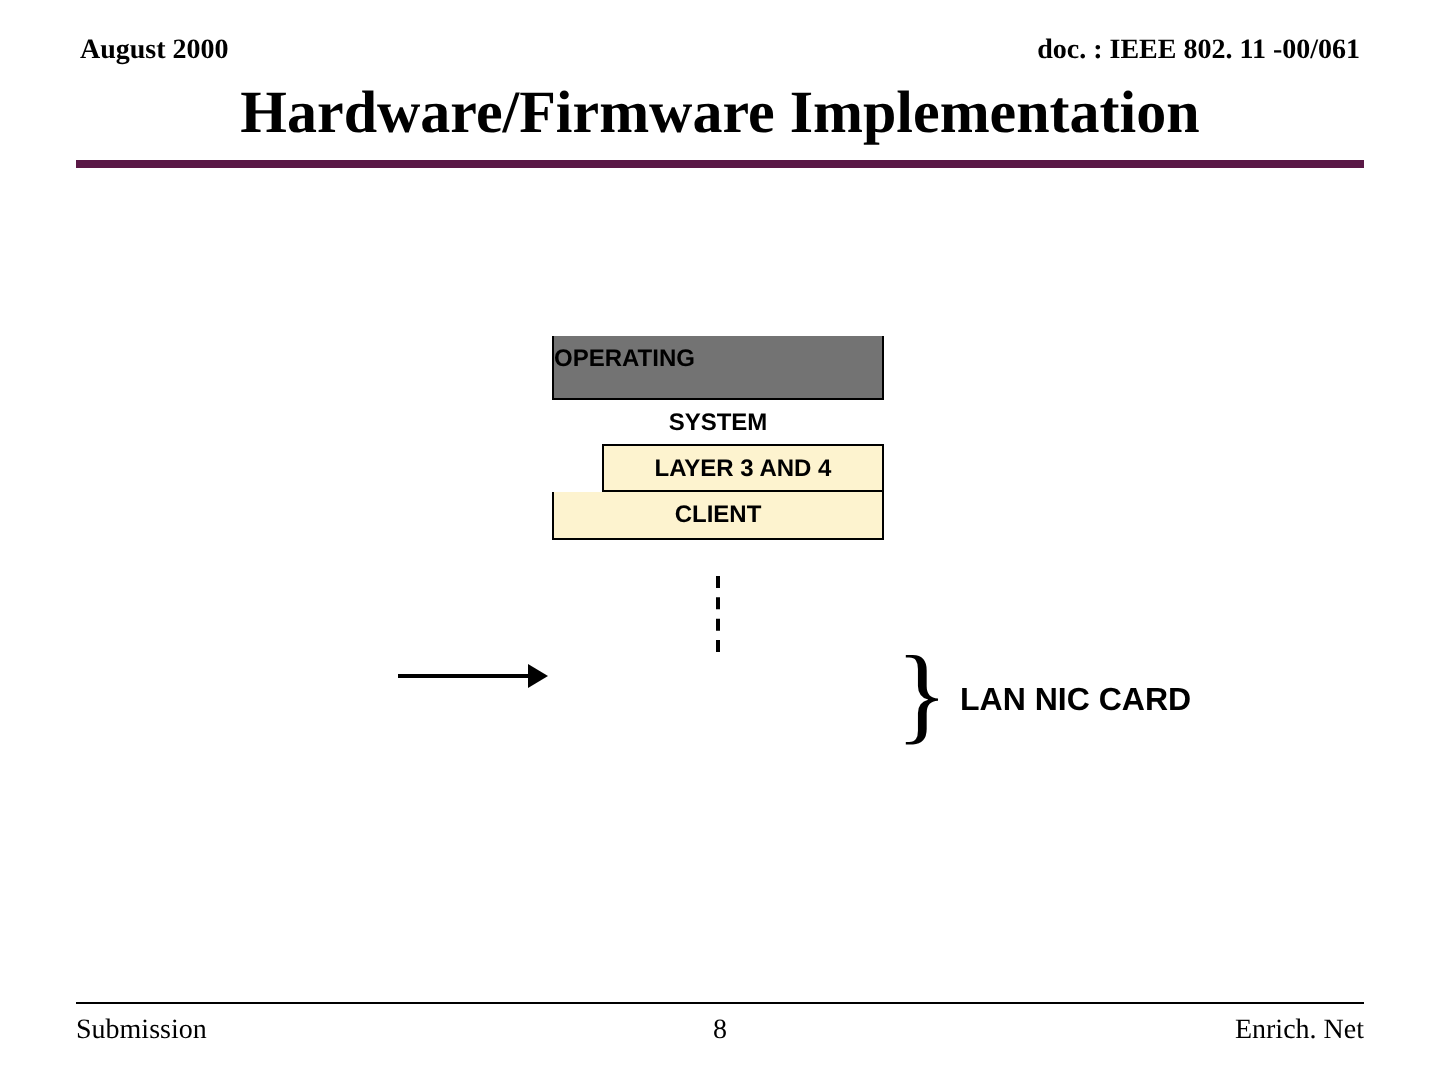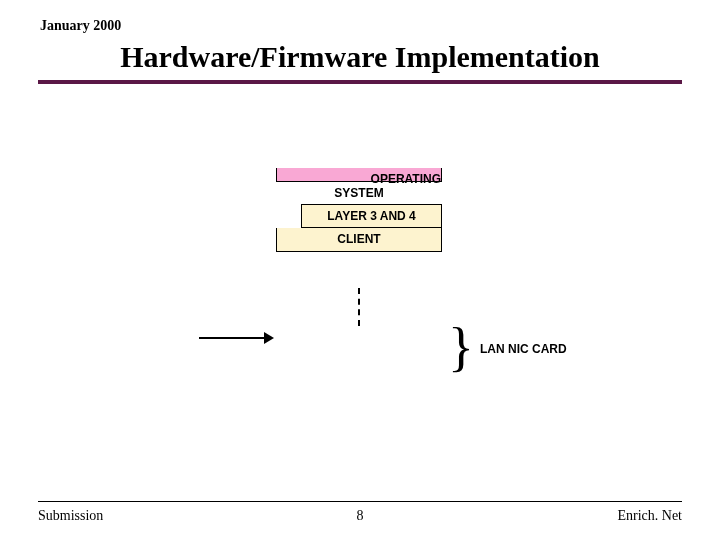--- a/index.html
+++ b/index.html
@@ -45,25 +45,25 @@
     height: 26px;
     background: #58c232;
     border: 1px solid #000;
     text-align: center;
     font-family: Arial, Helvetica, sans-serif;
     font-weight: bold;
     font-size: 12px;
     line-height: 24px;
   }
   .os-box {
-    height: 14px;
-    background: #f9a8d4;
+    height: 32px;
+    background: #737373;
     border: 1px solid #000;
     border-top: none;
-    text-align: right;
+    text-align: left;
     font-family: Arial, Helvetica, sans-serif;
     font-weight: bold;
     font-size: 12px;
     line-height: 22px;
   }
   .system-label {
     height: 22px;
     text-align: center;
     font-family: Arial, Helvetica, sans-serif;
     font-weight: bold;
@@ -152,21 +152,21 @@
     font-size: 54px;
     font-family: "Times New Roman", Times, serif;
     line-height: 54px;
   }
   .lan-label {
     position: absolute;
     left: 480px;
     top: 258px;
     font-family: Arial, Helvetica, sans-serif;
     font-weight: bold;
-    font-size: 12px;
+    font-size: 16px;
   }
   .footer-line {
     position: absolute;
     left: 38px;
     right: 38px;
     bottom: 38px;
     border-top: 1.5px solid #000;
   }
   .footer-row {
     position: absolute;
@@ -181,21 +181,22 @@
   .page-num {
     position: absolute;
     left: 50%;
     transform: translateX(-50%);
   }
 </style>
 </head>
 <body>
 
 <div class="header-row">
-  <div>January 2000</div>
+  <div>August 2000</div>
+  <div>doc. : IEEE 802. 11 -00/061</div>
 </div>
 
 <div class="title">Hardware/Firmware Implementation</div>
 <div class="title-underline"></div>
 
 <div class="diagram-area">
 
   <div class="stack-top">
     <div class="os-box">OPERATING</div>
     <div class="system-label">SYSTEM</div>

